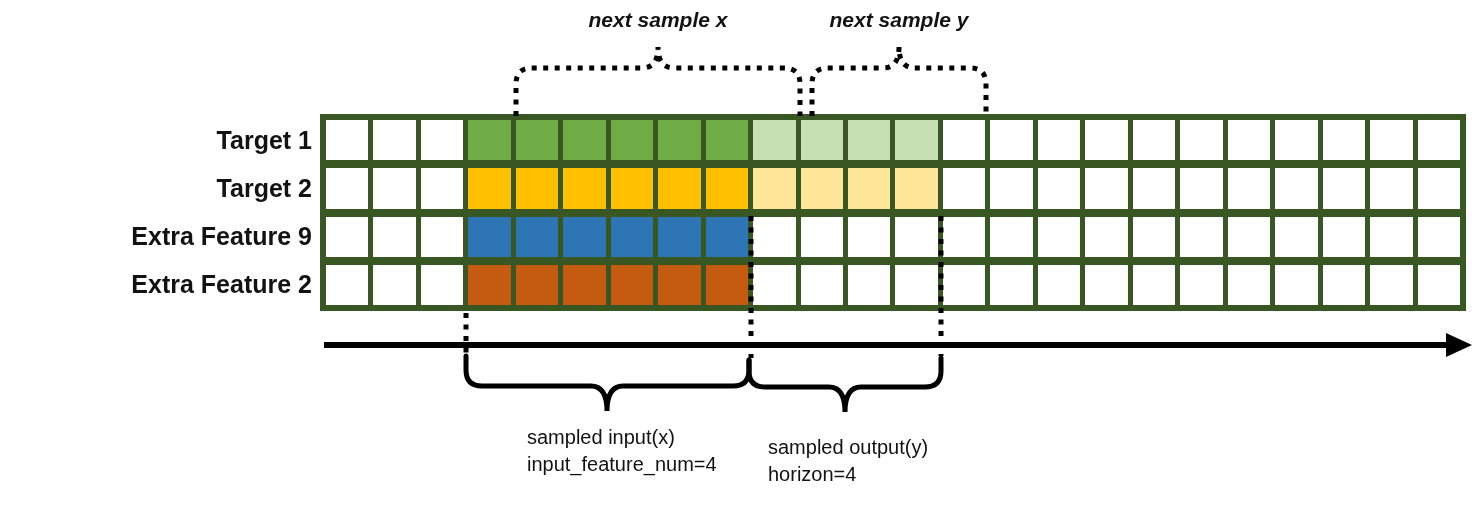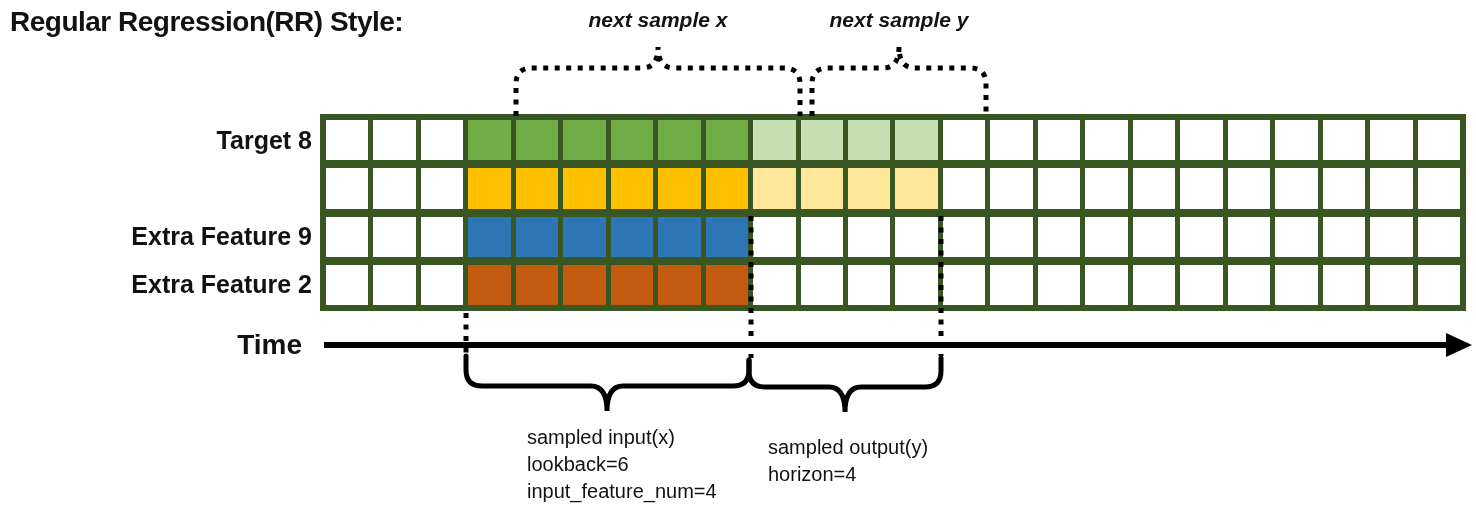--- a/index.html
+++ b/index.html
@@ -38,26 +38,26 @@
     white-space:nowrap;
   }
   #input-block{left:527px;}
   #output-block{left:768px;margin-top:10px;}
 </style>
 </head>
 <body>
 
 <div id="canvas">
 
-  <div class="title">Regular Regression(RR) Style:</div>
 
   <div id="next-x-label" class="next-label">next sample x</div>
   <div id="next-y-label" class="next-label">next sample y</div>
 
-  <div class="row-label" style="top:124px">Target 8</div>
+  <div class="row-label" style="top:124px">Target 1</div>
+  <div class="row-label" style="top:172px">Target 2</div>
   <div class="row-label" style="top:220px">Extra Feature 9</div>
   <div class="row-label" style="top:268px">Extra Feature 2</div>
 
   <div id="sample-grid" style="background: rgb(56, 87, 35);">
       <div class="cell" style="background: rgb(255, 255, 255);"></div>
       <div class="cell" style="background: rgb(255, 255, 255);"></div>
       <div class="cell" style="background: rgb(255, 255, 255);"></div>
       <div class="cell" style="background: rgb(112, 173, 71);"></div>
       <div class="cell" style="background: rgb(112, 173, 71);"></div>
       <div class="cell" style="background: rgb(112, 173, 71);"></div>
@@ -146,21 +146,20 @@
       <div class="cell" style="background: rgb(255, 255, 255);"></div>
       <div class="cell" style="background: rgb(255, 255, 255);"></div>
       <div class="cell" style="background: rgb(255, 255, 255);"></div>
       <div class="cell" style="background: rgb(255, 255, 255);"></div>
       <div class="cell" style="background: rgb(255, 255, 255);"></div>
       <div class="cell" style="background: rgb(255, 255, 255);"></div>
       <div class="cell" style="background: rgb(255, 255, 255);"></div>
       <div class="cell" style="background: rgb(255, 255, 255);"></div>
     </div>
 
-  <div class="time-label">Time</div>
 
   <svg id="overlay" width="1476" height="516" viewBox="0 0 1476 516">
 
     <line x1="324" y1="345" x2="1450" y2="345" stroke="#000" stroke-width="6"></line>
     <polygon points="1446,333 1472,345 1446,357" fill="#000"></polygon>
 
     <path d="M 516 116 L 516 84 Q 516 68 532 68 L 642 68 Q 658 68 658 47 Q 658 68 674 68 L 784 68 Q 800 68 800 84 L 800 116" fill="none" stroke="#000" stroke-width="5" stroke-dasharray="5 6.5"></path>
 
     <path d="M 812 116 L 812 84 Q 812 68 828 68 L 883 68 Q 899 68 899 47 Q 899 68 915 68 L 970 68 Q 986 68 986 84 L 986 116" fill="none" stroke="#000" stroke-width="5" stroke-dasharray="5 6.5"></path>
 
@@ -168,21 +167,20 @@
     <line x1="751" y1="216" x2="751" y2="358" stroke="#000" stroke-width="5" stroke-dasharray="5 6.5"></line>
     <line x1="941" y1="216" x2="941" y2="356" stroke="#000" stroke-width="5" stroke-dasharray="5 6.5"></line>
 
     <path d="M 466 356 L 466 370 Q 466 386 482 386 L 591 386 Q 607 386 607 411 Q 607 386 623 386 L 733 386 Q 749 386 749 370 L 749 360" fill="none" stroke="#000" stroke-width="5" stroke-linecap="round"></path>
 
     <path d="M 749 360 L 749 371 Q 749 387 765 387 L 829 387 Q 845 387 845 412 Q 845 387 861 387 L 925 387 Q 941 387 941 371 L 941 358" fill="none" stroke="#000" stroke-width="5" stroke-linecap="round"></path>
   </svg>
 
   <div id="input-block" class="anno-block">
     <div>sampled input(x)</div>
-    <div>lookback=6</div>
     <div>input_feature_num=4</div>
   </div>
   <div id="output-block" class="anno-block">
     <div>sampled output(y)</div>
     <div>horizon=4</div>
   </div>
 
 </div>
 
 </body></html>

